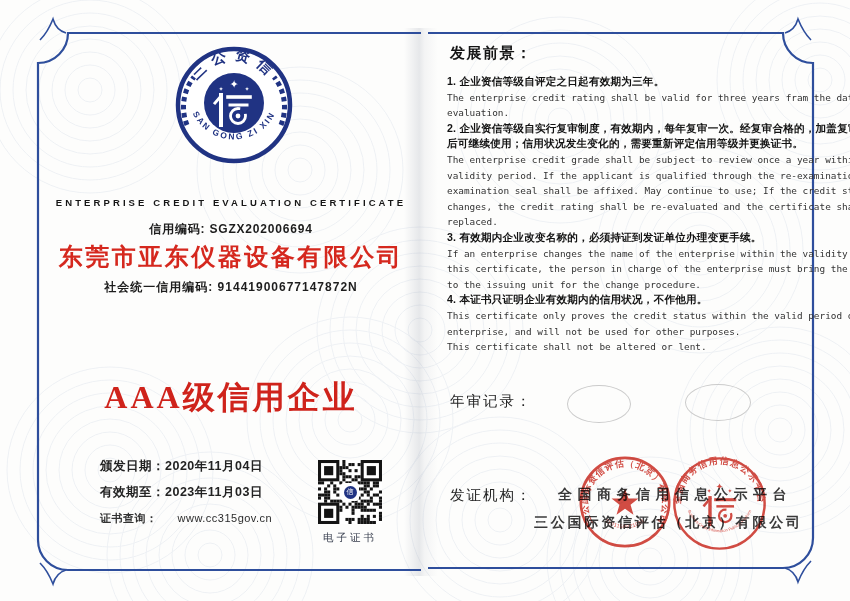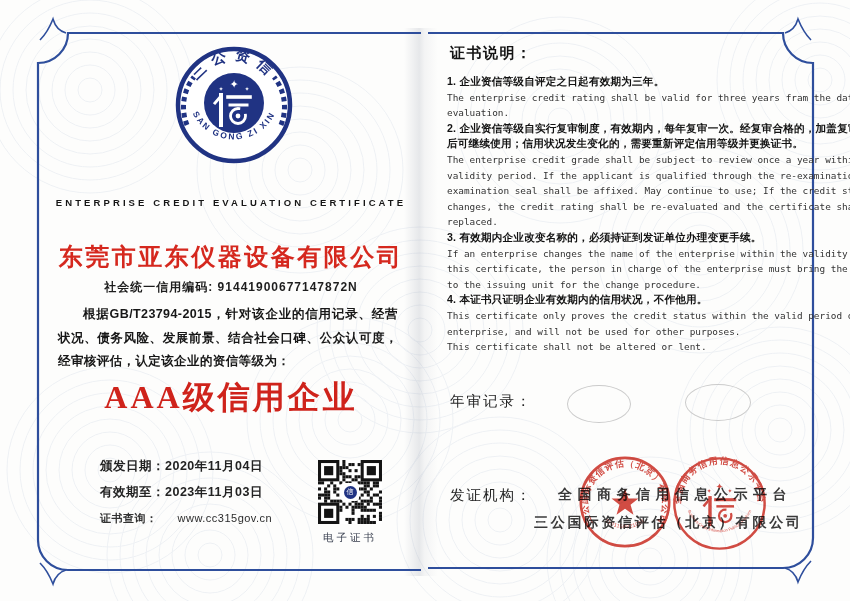--- a/index.html
+++ b/index.html
@@ -203,29 +203,32 @@
         <line x1="54" y1="52" x2="76" y2="52" stroke-width="3.6"></line>
         <line x1="56" y1="60" x2="73" y2="60" stroke-width="3"></line>
         <circle cx="64" cy="71" r="7.5" fill="none" stroke-width="2.8" stroke-dasharray="36,10"></circle>
         <circle cx="64" cy="71" r="2.4" fill="#ffffff" stroke="none"></circle>
       </g>
     </svg>
   </div>
 
   <div id="cert-subtitle" class="abs center-block">ENTERPRISE CREDIT EVALUATION CERTIFICATE</div>
 
+  <div id="credit-code" class="abs center-block">
+    <span>信用编码:</span>
+    <span>SGZX202006694</span>
+  </div>
 
   <div id="company-name" class="abs center-block">东莞市亚东仪器设备有限公司</div>
 
   <div id="social-code" class="abs center-block">
     <span>社会统一信用编码:</span>
     <span>91441900677147872N</span>
   </div>
 
-  <div id="statement" class="abs">根据GB/T23794-2015，针对该企业的信用记录、经营状况、债务风险、发展前景、结合社会口碑、公众认可度，经审核评估，认定该企业的资信等级为：</div>
 
   <div id="rating" class="abs center-block">AAA级信用企业</div>
 
   <div id="issue-date" class="abs kv-row">
     <span>颁发日期：</span><span>2020年11月04日</span>
   </div>
   <div id="valid-until" class="abs kv-row">
     <span>有效期至：</span><span>2023年11月03日</span>
   </div>
   <div id="query-row" class="abs kv-row">
@@ -381,21 +384,21 @@
         <rect x="0" y="42" width="21" height="21"></rect>
         <rect x="3" y="45" width="15" height="15" fill="#fff"></rect>
         <rect x="6" y="48" width="9" height="9" fill="#141414"></rect>
       </svg>
     <div id="qr-center">
         <div class="dot">信</div>
       </div>
   </div>
   <div id="qr-caption" class="abs">电子证书</div>
 
-  <div id="instr-heading" class="abs">证书说明：</div>
+  <div id="instr-heading" class="abs">发展前景：</div>
 
   <div id="instr-lines" class="abs">
     <div class="line" data-lang="zh">1. 企业资信等级自评定之日起有效期为三年。</div>
     <div class="line" data-lang="en">The enterprise credit rating shall be valid for three years fram the date of</div>
     <div class="line" data-lang="en">evaluation.</div>
     <div class="line" data-lang="zh">2. 企业资信等级自实行复审制度，有效期内，每年复审一次。经复审合格的，加盖复审章</div>
     <div class="line" data-lang="zh">后可继续使用；信用状况发生变化的，需要重新评定信用等级并更换证书。</div>
     <div class="line" data-lang="en">The enterprise credit grade shall be subject to review once a year within the</div>
     <div class="line" data-lang="en">validity period. If the applicant is qualified through the re-examination, the re</div>
     <div class="line" data-lang="en">examination seal shall be affixed. May continue to use; If the credit status</div>

